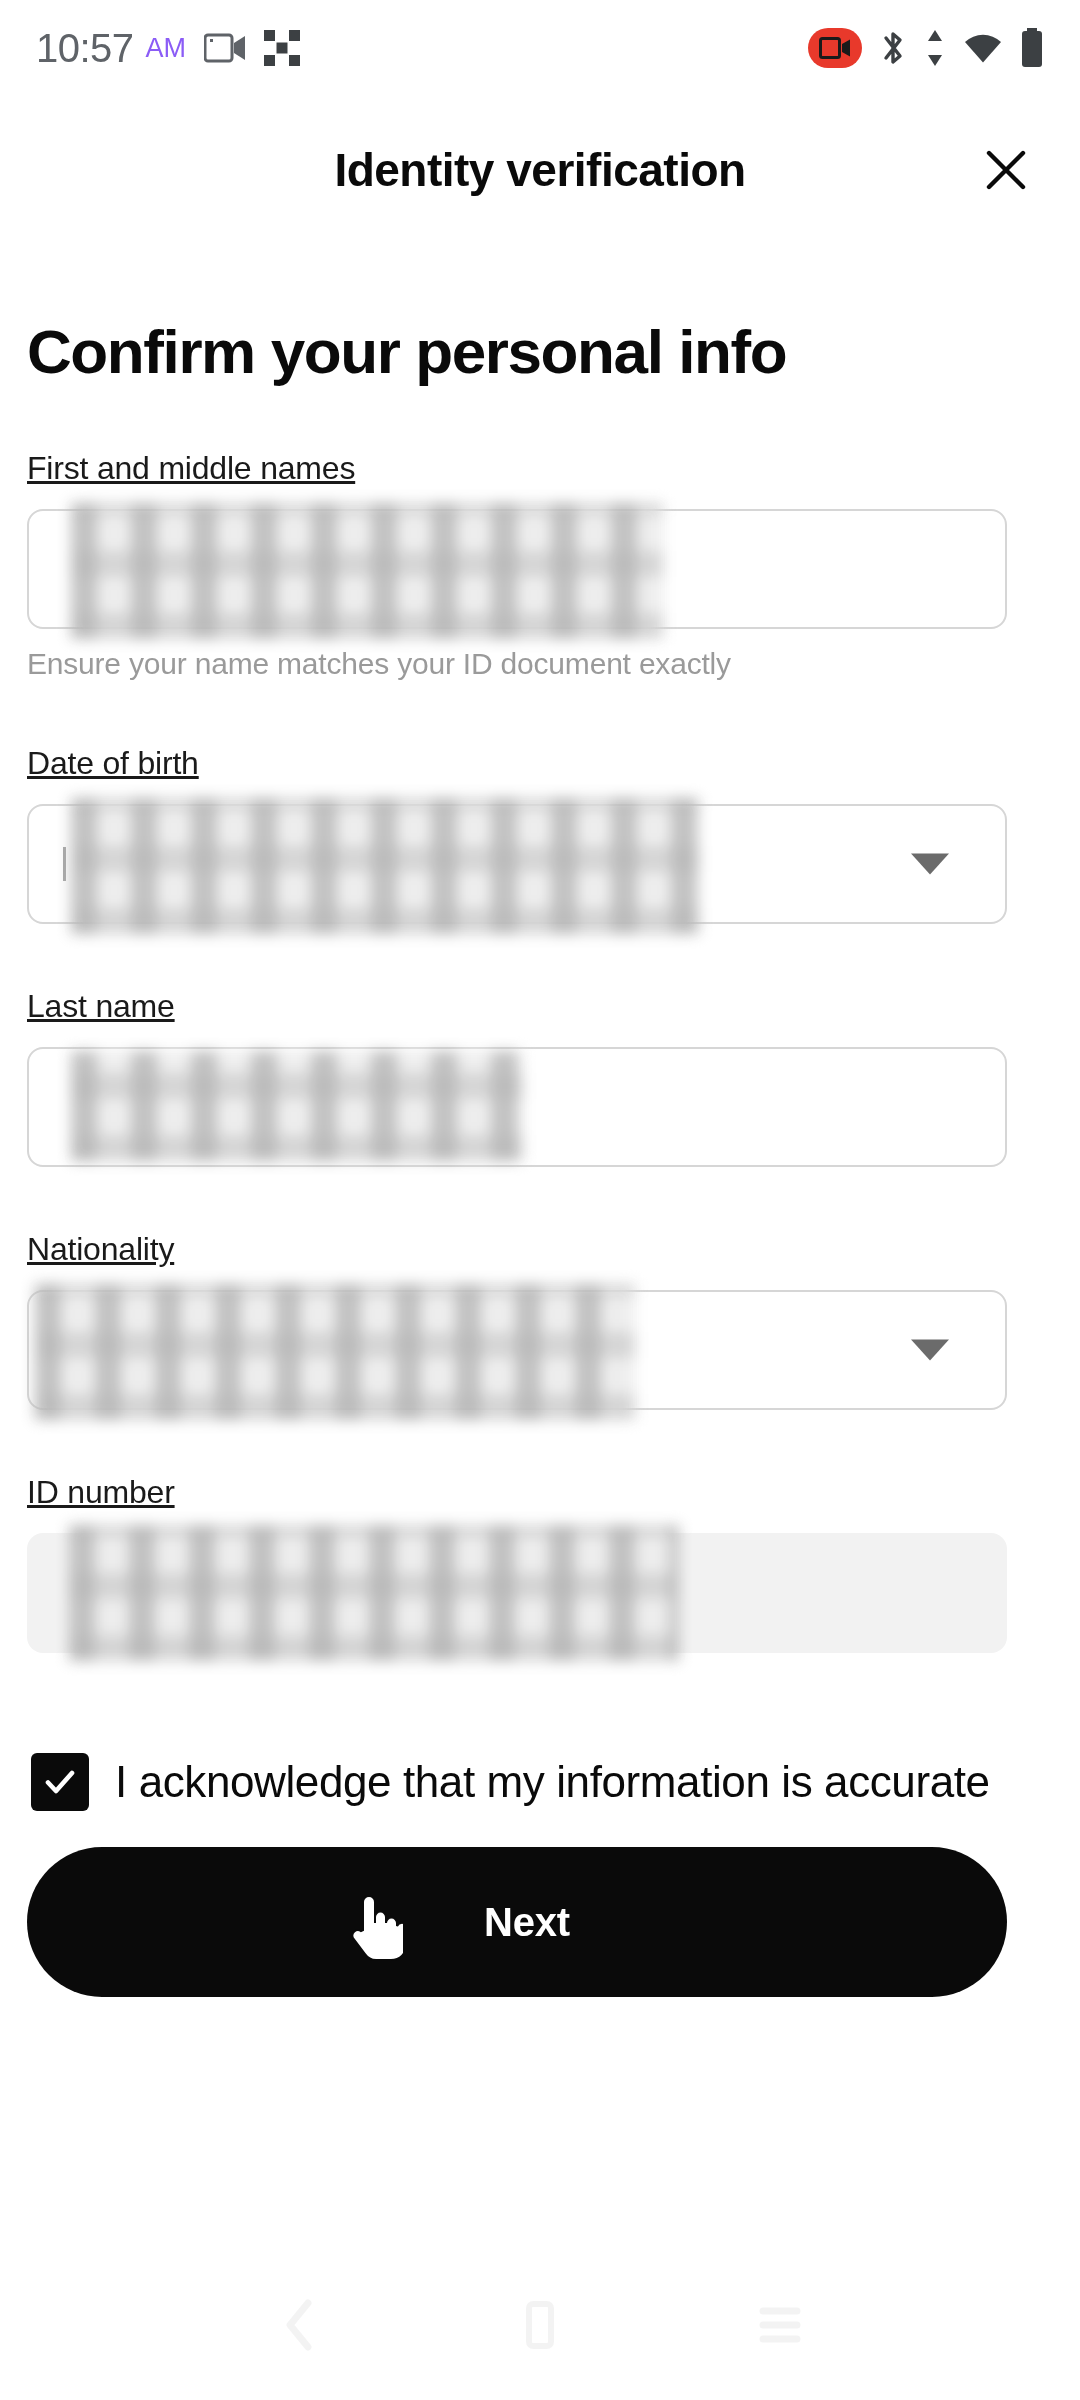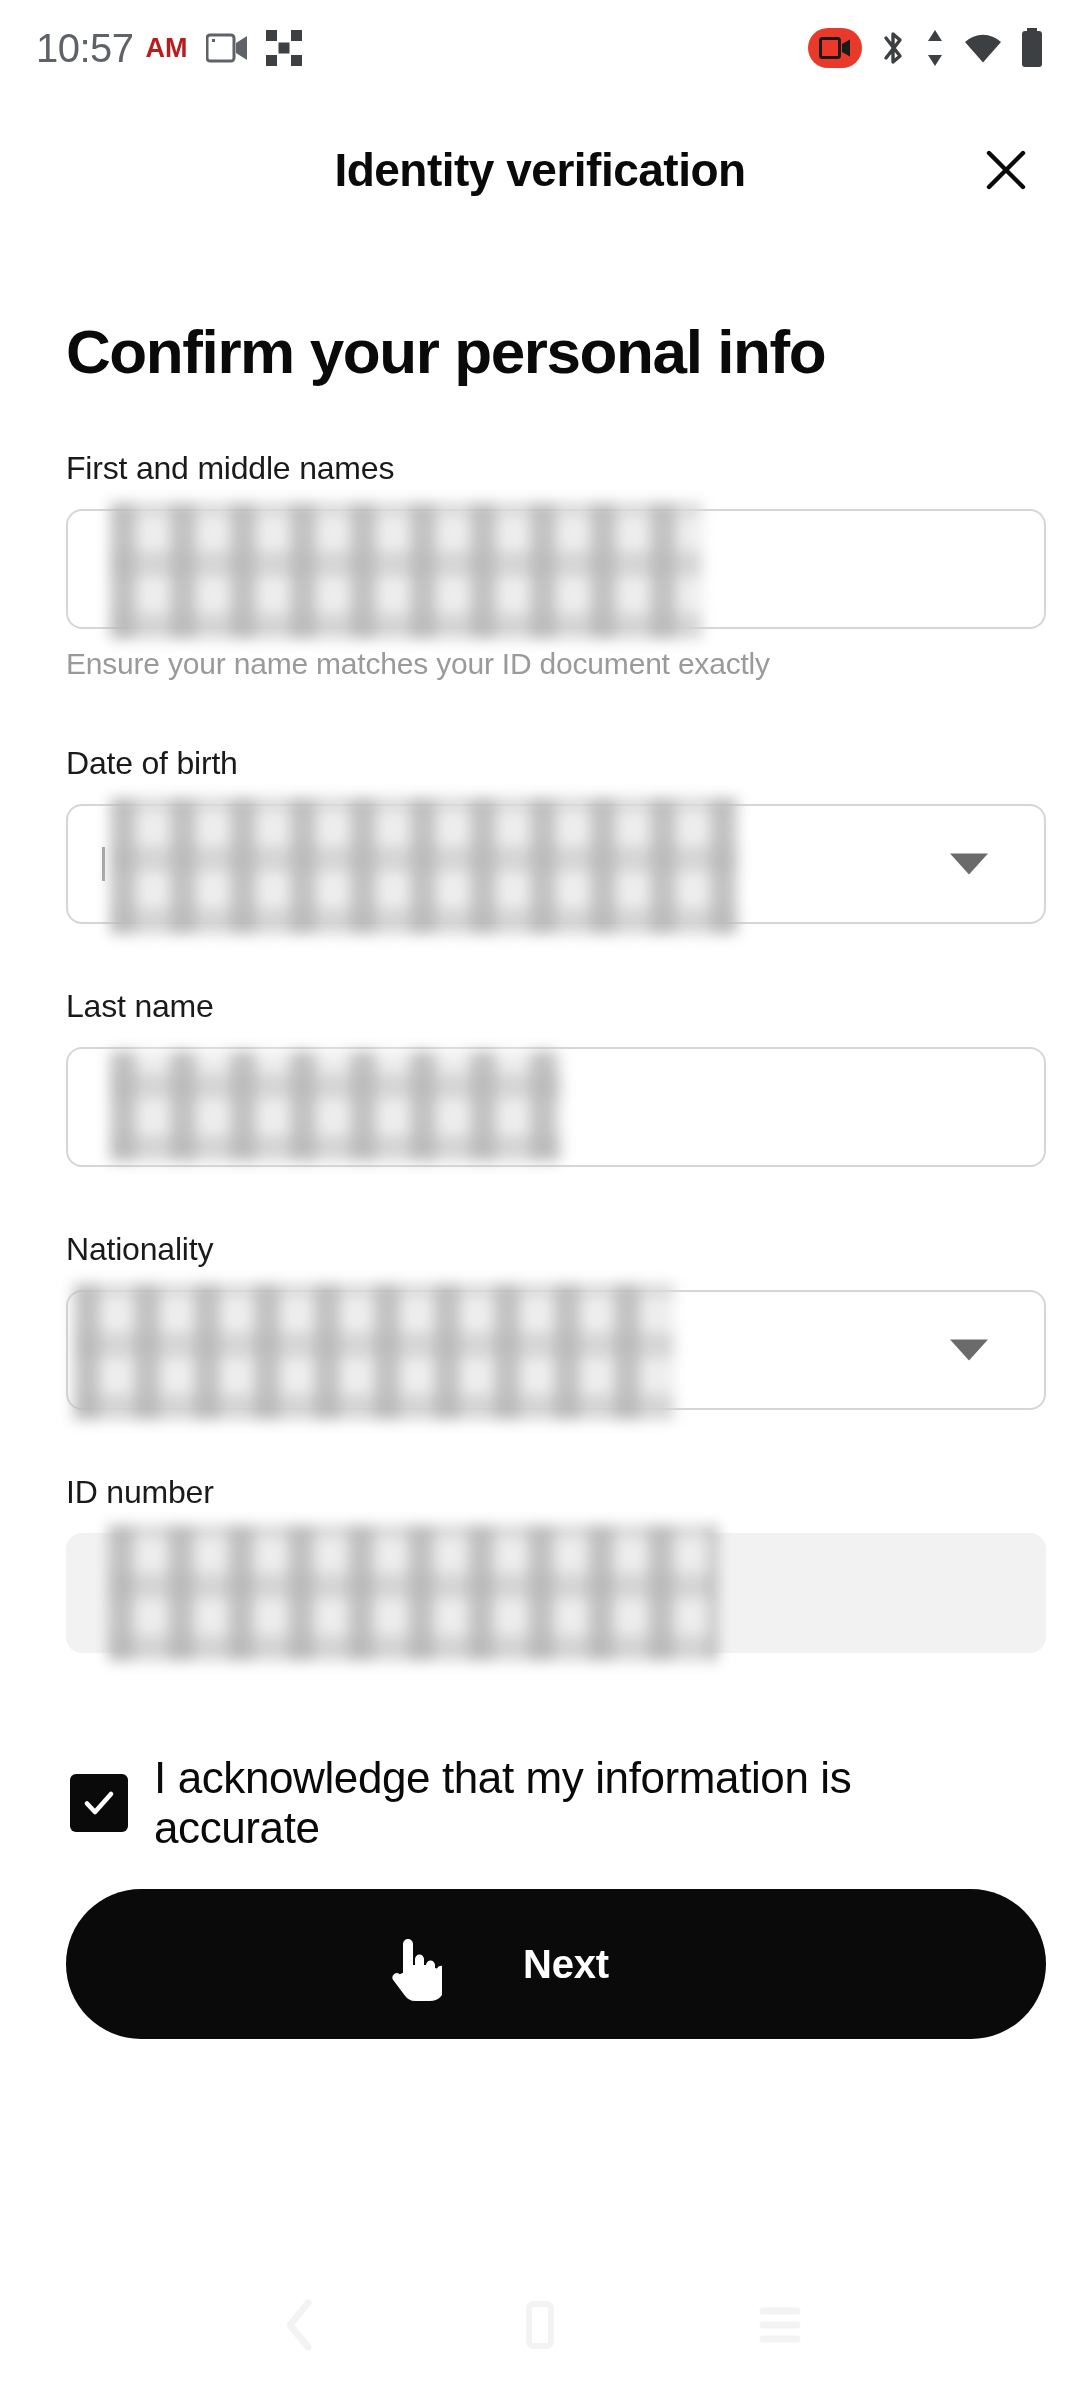--- a/index.html
+++ b/index.html
@@ -12,21 +12,21 @@
   }
   .screen { position:relative; width:1080px; height:2400px; background:#fff; }
 
   
   .statusbar {
     position:absolute; top:0; left:0; width:1080px; height:96px;
     display:flex; align-items:center; padding:16px 36px;
   }
   .sb-left { display:flex; align-items:center; gap:18px; }
   .sb-time { font-size:40px; color:#5f6368; letter-spacing:-0.5px; font-weight:400; }
-  .sb-ampm { font-size:27px; color:#b91c1c; margin-left:-6px; font-weight:700; }
+  .sb-ampm { font-size:27px; color:#8b5cf6; margin-left:-6px; font-weight:400; }
   .sb-right { margin-left:auto; display:flex; align-items:center; gap:16px; }
   .rec-badge {
     width:54px; height:40px; border-radius:22px; background:#e8392b;
     display:flex; align-items:center; justify-content:center;
   }
   .icon-svg { display:block; }
 
   
   .header {
     position:absolute; top:125px; left:0; width:1080px; height:90px;
@@ -35,31 +35,32 @@
   .header-title {
     font-size:46px; font-weight:bold; color:#0a0a0a; letter-spacing:-0.5px;
   }
   .close-btn {
     position:absolute; right:42px; top:50%; transform:translateY(-50%);
     width:64px; height:64px; display:flex; align-items:center; justify-content:center;
     cursor:pointer;
   }
 
   
-  .content { position:absolute; top:215px; left:0; width:1080px; padding:0 66px; }
+  .content { position:absolute; top:215px; left:0; width:1080px; padding:0 27px; }
 
   .page-heading {
     font-size:62px; font-weight:bold; color:#0a0a0a;
     letter-spacing:-1.4px; margin-top:103px; line-height:1.1;
   }
 
   .field { margin-top:64px; }
   .field-label {
     font-size:32px; color:#1a1a1a; font-weight:400; margin-bottom:22px;
     letter-spacing:-0.2px;
+    text-decoration:underline;
   }
   .input-box {
     position:relative; width:980px; height:120px;
     border:2px solid #d6d6d6; border-radius:16px; background:#fff;
     display:flex; align-items:center; overflow:visible;
   }
   .input-box.filled { border:none; background:#f2f2f2; }
   .helper-text {
     font-size:30px; color:#9a9a9a; margin-top:18px; letter-spacing:-0.2px;
   }

